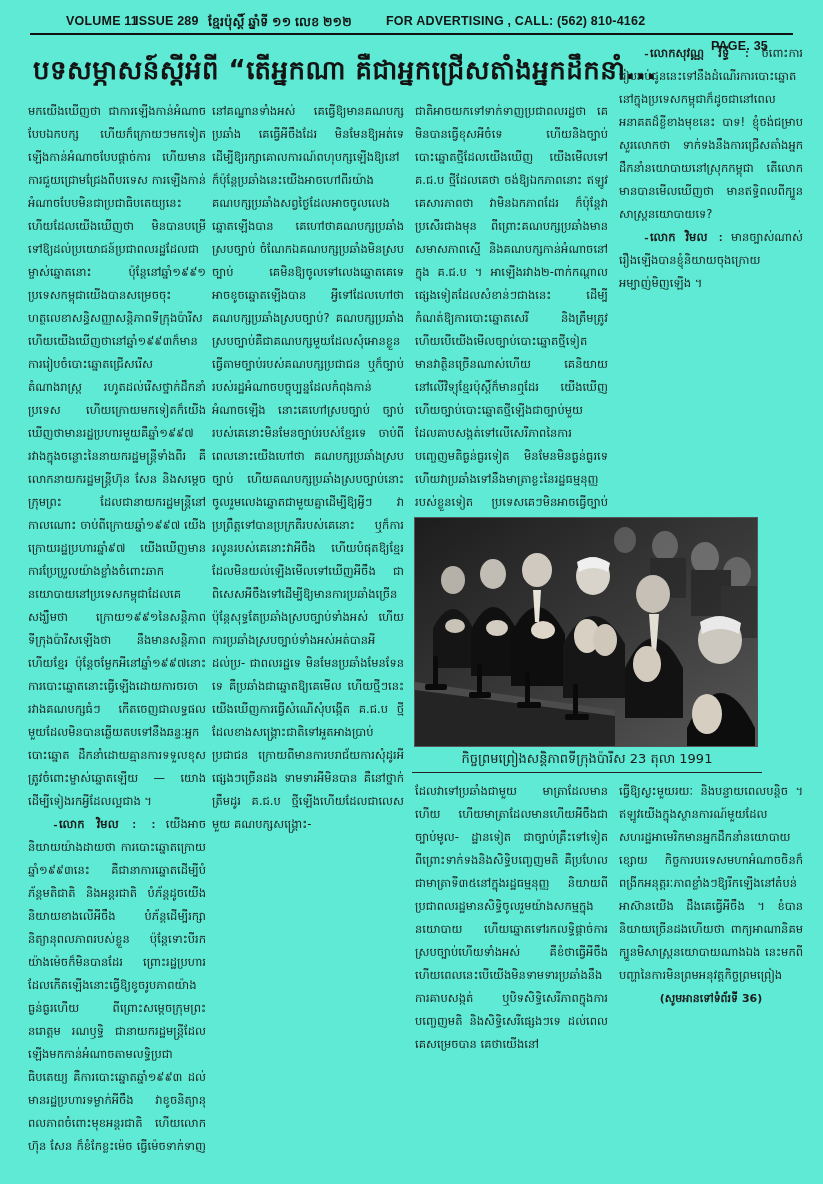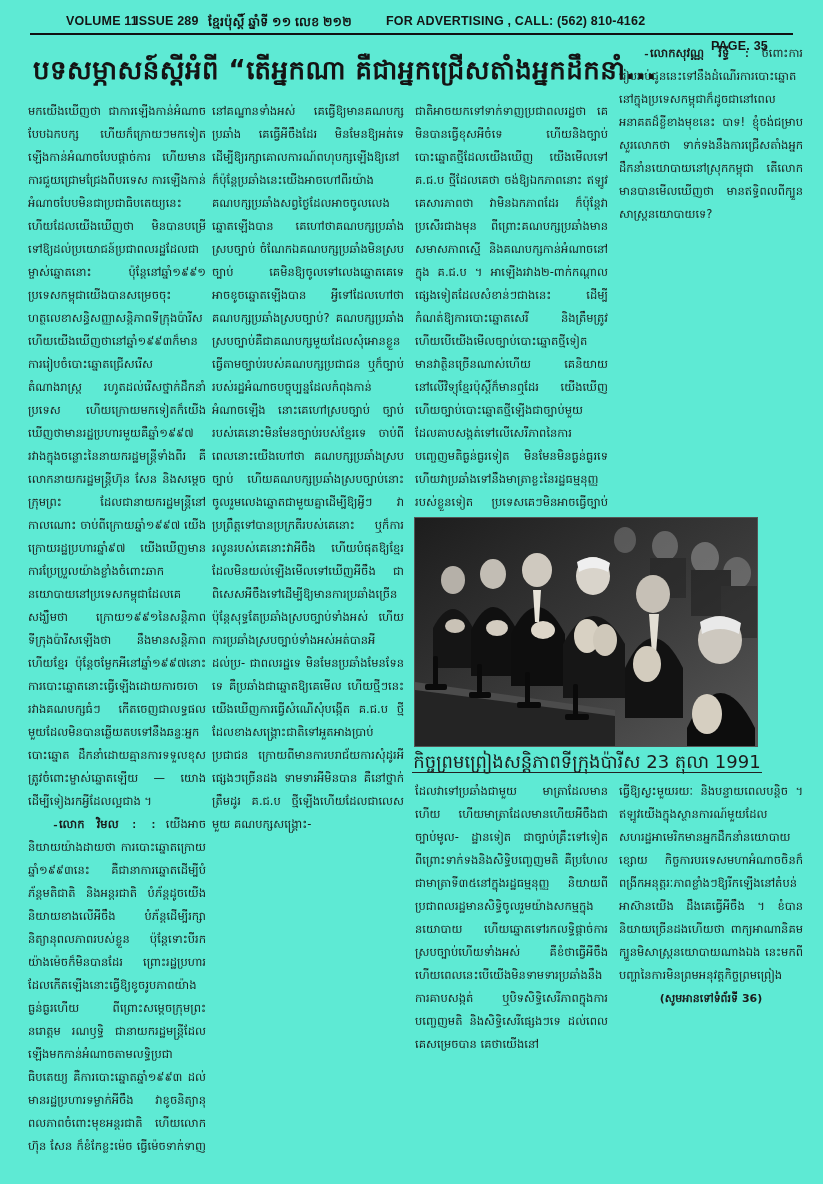--- a/index.html
+++ b/index.html
@@ -35,21 +35,21 @@
   #col3b{left:415px;top:780px;width:193px;height:382px;}
   #col4b{left:619px;top:780px;width:184px;height:402px;}
   
   .photo{
     position:absolute;left:415px;top:518px;width:342px;height:228px;
     background:#222;outline:1px solid #555;
   }
   .photo svg{display:block;width:100%;height:100%;}
   .caption{
     position:absolute;left:412px;top:750px;width:350px;margin:0;
-    text-align:center;font-size:18px;color:#1b1b1b;white-space:nowrap;
+    text-align:center;font-size:13px;color:#1b1b1b;white-space:nowrap;
   }
   .caption-rule{position:absolute;left:412px;top:772px;width:350px;height:1px;background:#222;}
   
   .cont-note{display:block;text-align:center;font-weight:700;font-size:11px;}
 </style>
 </head>
 <body>
 
 <div class="page">
 
@@ -72,20 +72,21 @@
   <div class="col" id="col2">
     <p>នៅគណ្ឋានទាំងអស់ គេធ្វើឱ្យមានគណបក្សប្រឆាំង គេធ្វើអីចឹងដែរ មិនមែនឱ្យអត់ទេ ដើម្បីឱ្យរក្សាគោលការណ៍ពហុបក្សឡើងឱ្យនៅ ក៏ប៉ុន្តែប្រឆាំងនេះយើងអាចហៅពីរយ៉ាង គណបក្សប្រឆាំងសព្វថ្ងៃដែលអាចចូលលេងឆ្នោតឡើងបាន គេហៅថាគណបក្សប្រឆាំងស្របច្បាប់ ចំណែកឯគណបក្សប្រឆាំងមិនស្របច្បាប់ គេមិនឱ្យចូលទៅលេងឆ្នោតគេទេ អាចខូចឆ្នោតឡើងបាន អ្វីទៅដែលហៅថាគណបក្សប្រឆាំងស្របច្បាប់? គណបក្សប្រឆាំងស្របច្បាប់គឺជាគណបក្សមួយដែលសុំអោនខ្លួនធ្វើតាមច្បាប់របស់គណបក្សប្រជាជន ឬក៏ច្បាប់របស់រដ្ឋអំណាចបច្ចុប្បន្នដែលកំពុងកាន់អំណាចឡើង នោះគេហៅស្របច្បាប់ ច្បាប់របស់គេនោះមិនមែនច្បាប់របស់ខ្មែរទេ ចាប់ពីពេលនោះយើងហៅថា គណបក្សប្រឆាំងស្របច្បាប់ ហើយគណបក្សប្រឆាំងស្របច្បាប់នោះចូលរួមលេងឆ្នោតជាមួយគ្នាដើម្បីឱ្យអ្វីៗ វាប្រព្រឹត្តទៅបានប្រក្រតីរបស់គេនោះ ឬក៏ការរលូនរបស់គេនោះវាអីចឹង ហើយបំផុតឱ្យខ្មែរដែលមិនយល់ឡើងមើលទៅឃើញអីចឹង ជាពិសេសអីចឹងទៅដើម្បីឱ្យមានការប្រឆាំងច្រើន ប៉ុន្តែសុទ្ធតែប្រឆាំងស្របច្បាប់ទាំងអស់ ហើយការប្រឆាំងស្របច្បាប់ទាំងអស់អត់បានអីដល់ប្រ- ជាពលរដ្ឋទេ មិនមែនប្រឆាំងមែនទែនទេ គឺប្រឆាំងជាឆ្នោតឱ្យគេមើល ហើយថ្មីៗនេះយើងឃើញការធ្វើសំណើសុំបង្កើត គ.ជ.ប ថ្មី ដែលខាងសង្គ្រោះជាតិទៅអួតអាងប្រាប់ប្រជាជន ក្រោយពីមានការបរាជ័យការសុំដូរអីផ្សេងៗច្រើនដង ទាមទារអីមិនបាន គឺនៅថ្នាក់ត្រឹមដូរ គ.ជ.ប ថ្មីឡើងហើយដែលជាលេសមួយ គណបក្សសង្គ្រោះ-</p>
   </div>
 
   <div class="col" id="col3t">
     <p>ជាតិអាចយកទៅទាក់ទាញប្រជាពលរដ្ឋថា គេមិនបានធ្វើខុសអីចំទេ ហើយនិងច្បាប់បោះឆ្នោតថ្មីដែលយើងឃើញ យើងមើលទៅ គ.ជ.ប ថ្មីដែលគេថា ចង់ឱ្យឯកភាពនោះ ឥឡូវគេសារភាពថា វាមិនឯកភាពដែរ ក៏ប៉ុន្តែវាប្រសើរជាងមុន ពីព្រោះគណបក្សប្រឆាំងមានសមាសភាពស្មើ និងគណបក្សកាន់អំណាចនៅក្នុង គ.ជ.ប ។ អាឡើងរវាង២-ពាក់កណ្តាលផ្សេងទៀតដែលសំខាន់ៗជាងនេះ ដើម្បីកំណត់ឱ្យការបោះឆ្នោតសេរី និងត្រឹមត្រូវ ហើយបើយើងមើលច្បាប់បោះឆ្នោតថ្មីទៀត មានវាត្ថិនច្រើនណាស់ហើយ គេនិយាយនៅលើវិទ្យុខ្មែរប៉ុស្តិ៍ក៏មានឮដែរ យើងឃើញហើយច្បាប់បោះឆ្នោតថ្មីឡើងជាច្បាប់មួយដែលគាបសង្កត់ទៅលើសេរីភាពនៃការបញ្ចេញមតិធ្ងន់ធ្ងរទៀត មិនមែនមិនធ្ងន់ធ្ងរទេ ហើយវាប្រឆាំងទៅនឹងមាត្រាខ្លះនៃរដ្ឋធម្មនុញ្ញរបស់ខ្លួនទៀត ប្រទេសគេៗមិនអាចធ្វើច្បាប់មួយ ឬក៏បង្កើតមាត្រាថ្មីៗ</p>
   </div>
 
   <div class="col" id="col4t">
     <p class="indent"><b>-លោកសុវណ្ណ រិទ្ធី :</b> <span>ចំពោះការរៀបរាប់ជូននេះទៅនឹងដំណើរការបោះឆ្នោតនៅក្នុងប្រទេសកម្ពុជាក៏ដូចជានៅពេលអនាគតដ៏ខ្លីខាងមុខនេះ បាទ! ខ្ញុំចង់ជម្រាបសួរលោកថា ទាក់ទងនឹងការជ្រើសតាំងអ្នកដឹកនាំនយោបាយនៅស្រុកកម្ពុជា តើលោកមានបានមើលឃើញថា មានឥទ្ធិពលពីក្បួនសាស្ត្រនយោបាយទេ?</span></p>
+    <p class="indent"><b>-លោក វិមល :</b> <span>មានច្បាស់ណាស់ រឿងឡើងបានខ្ញុំនិយាយចុងក្រោយអម្បាញ់មិញឡើង ។</span></p>
   </div>
 
   <figure class="photo" style="margin:0;">
     <svg viewBox="0 0 342 228" preserveAspectRatio="none">
       <defs>
         <linearGradient id="bg" x1="0" y1="0" x2="1" y2="1">
           <stop offset="0" stop-color="#1d1d1d"></stop>
           <stop offset="0.55" stop-color="#3a3a3a"></stop>
           <stop offset="1" stop-color="#575757"></stop>
         </linearGradient>

